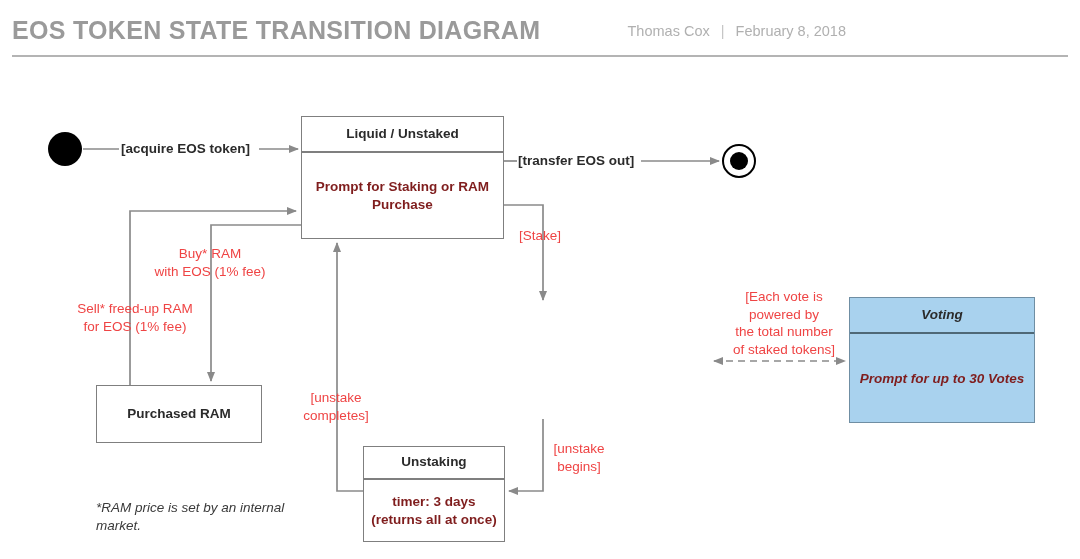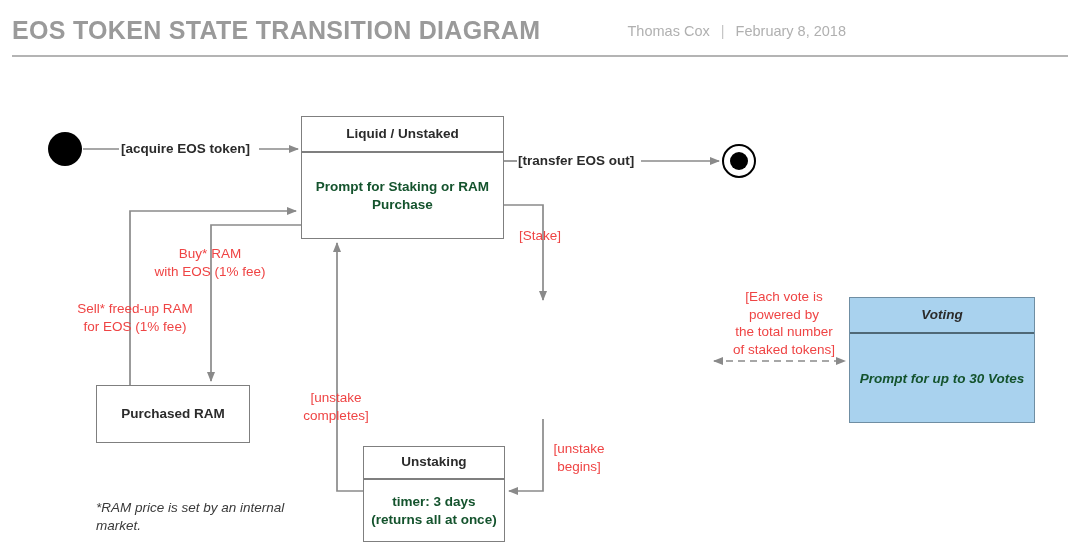--- a/index.html
+++ b/index.html
@@ -79,40 +79,40 @@
   }
   .state .divider {
     height: 1.6px;
     background: #7f7f7f;
   }
   .state .body {
     box-sizing: border-box;
     text-align: center;
     font-size: 13.5px;
     font-weight: bold;
-    color: #14532d;
+    color: #7f1d1d;
     line-height: 1.32;
     display: flex;
     align-items: center;
     justify-content: center;
     padding: 4px 6px;
   }
   .state.simple {
     display: flex;
     align-items: center;
     justify-content: center;
   }
   .state.simple .title { padding: 0 8px; }
 
   
   #state-liquid { left: 301px; top: 116px; width: 203px; height: 123px; }
   #state-liquid .title { height: 34px; }
   #state-liquid .body  { height: 87px; }
 
-  #state-purchased-ram { left: 96px; top: 385px; width: 154px; height: 58px; }
+  #state-purchased-ram { left: 96px; top: 385px; width: 166px; height: 58px; }
 
   #state-staked {
     left: 381px; top: 304px; width: 327px; height: 115px;
     border-radius: 20px;
   }
   #state-staked-cpu {
     position: absolute;
     left: 15px; top: 23px; width: 154px; height: 64px;
     box-sizing: border-box;
     border: 1.6px solid #7f7f7f;

